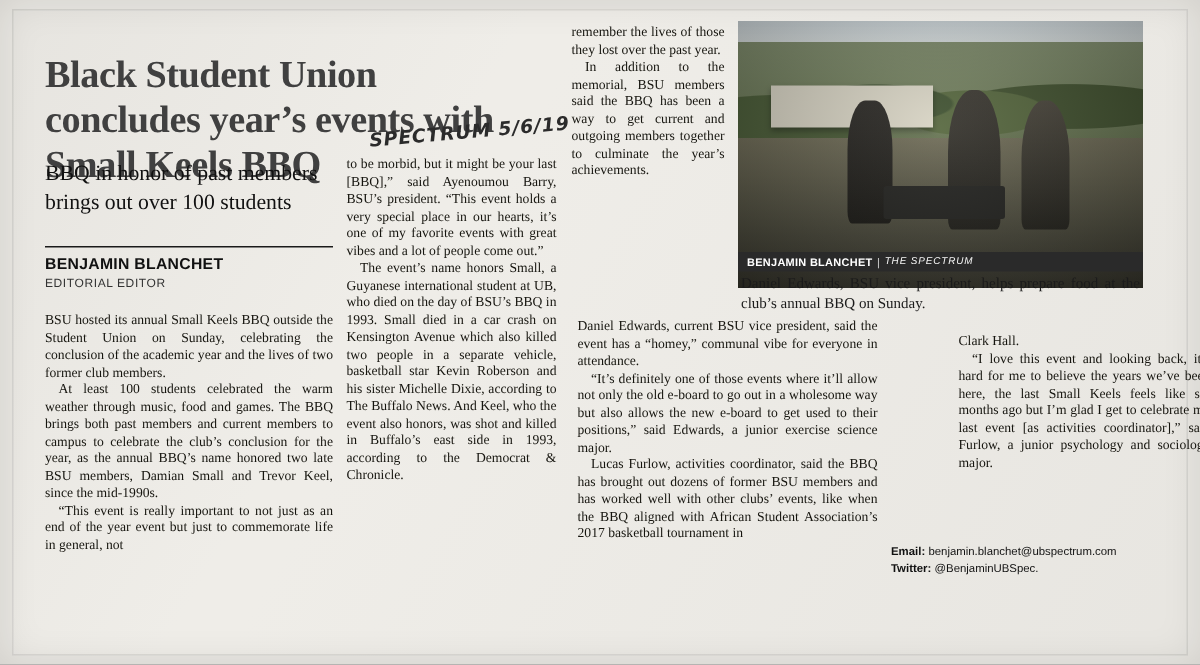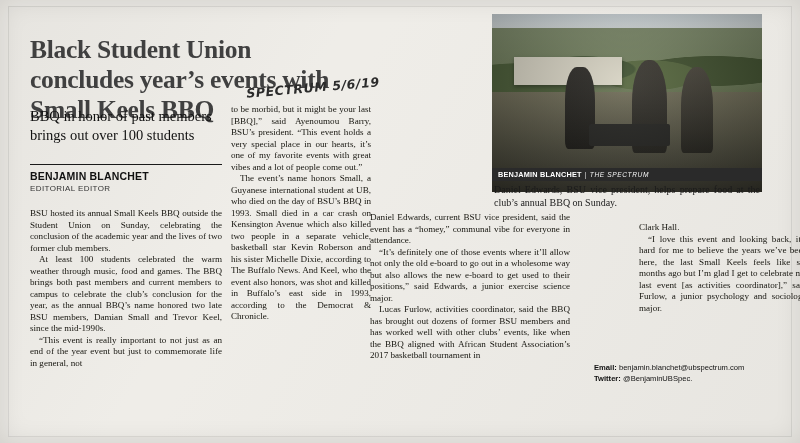--- a/index.html
+++ b/index.html
@@ -107,21 +107,21 @@
   .col p {
     margin: 0;
     text-indent: 9px;
   }
   .col p.noindent { text-indent: 0; }
   .col p + p { margin-top: 0px; }
 
   #col1 { left: 30px;  top: 208px; width: 192px; }
   #col2 { left: 231px; top: 104px; width: 140px; }
   #col3 { left: 381px; top: 16px;  width: 102px; }
-  #col4 { left: 370px; top: 212px; width: 200px; }
+  #col4 { left: 385px; top: 212px; width: 200px; }
   #col5 { left: 594px; top: 222px; width: 168px; margin-left: 45px; }
 
   
   #photo {
     position: absolute;
     left: 492px;
     top: 14px;
     width: 270px;
     height: 178px;
     overflow: hidden;
@@ -247,20 +247,24 @@
     <p class="noindent">BSU hosted its annual Small Keels BBQ outside the Student Union on Sunday, celebrating the conclusion of the academic year and the lives of two former club members.</p>
     <p>At least 100 students celebrated the warm weather through music, food and games. The BBQ brings both past members and current members to campus to celebrate the club’s conclusion for the year, as the annual BBQ’s name honored two late BSU members, Damian Small and Trevor Keel, since the mid-1990s.</p>
     <p>“This event is really important to not just as an end of the year event but just to commemorate life in general, not</p>
   </div>
 
   <div class="col" id="col2">
     <p class="noindent">to be morbid, but it might be your last [BBQ],” said Ayenoumou Barry, BSU’s president. “This event holds a very special place in our hearts, it’s one of my favorite events with great vibes and a lot of people come out.”</p>
     <p>The event’s name honors Small, a Guyanese international student at UB, who died on the day of BSU’s BBQ in 1993. Small died in a car crash on Kensington Avenue which also killed two people in a separate vehicle, basketball star Kevin Roberson and his sister Michelle Dixie, according to The Buffalo News. And Keel, who the event also honors, was shot and killed in Buffalo’s east side in 1993, according to the Democrat &amp; Chronicle.</p>
   </div>
 
+  <div class="col" id="col3">
+    <p class="noindent">remember the lives of those they lost over the past year.</p>
+    <p>In addition to the memorial, BSU members said the BBQ has been a way to get current and outgoing members together to culminate the year’s achievements.</p>
+  </div>
 
   <div id="photo">
     <div class="sky"></div>
     <div class="trees"></div>
     <div class="ground"></div>
     <div class="tent"></div>
     <div class="person-a"></div>
     <div class="person-b"></div>
     <div class="person-c"></div>
     <div class="grill"></div>

